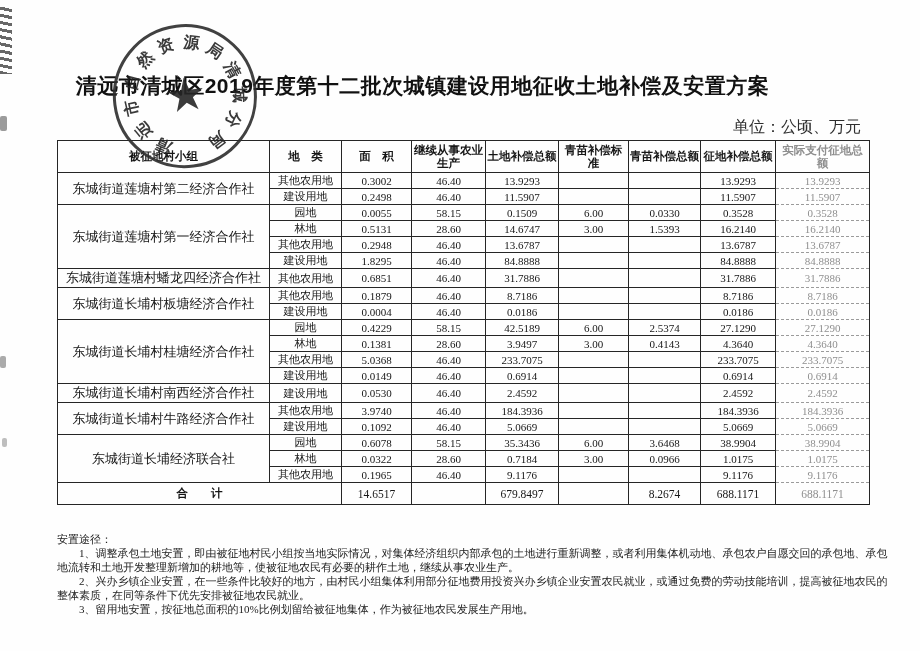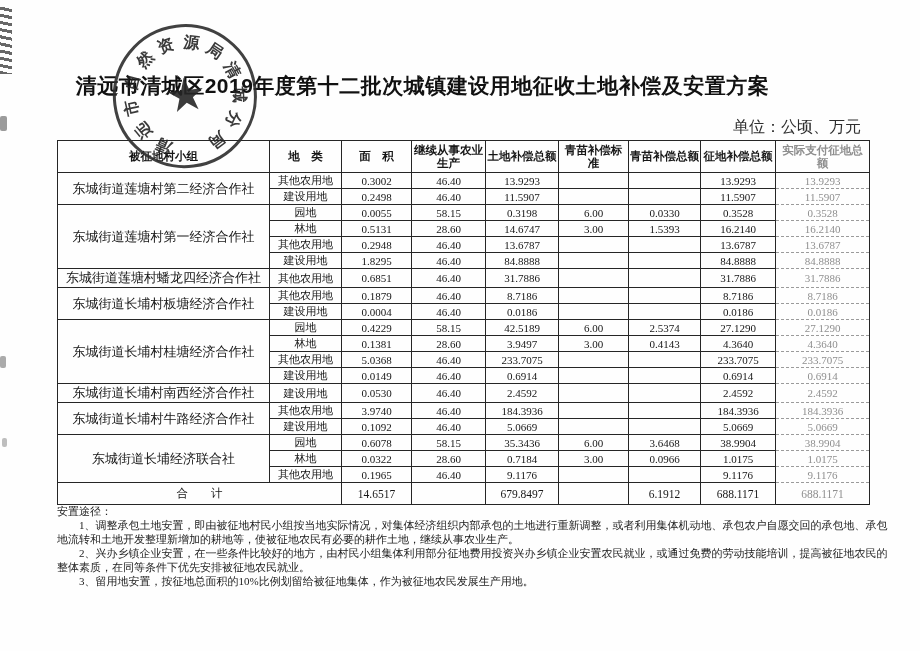--- a/index.html
+++ b/index.html
@@ -57,24 +57,24 @@
   .comp th {
     font-size:11.5px; font-weight:bold; height:32px; line-height:13px; white-space:normal;
     color:#161616;
   }
   .comp td { font-size:11px; height:16px; white-space:nowrap; color:#161616; }
   .comp td.village { font-size:13px; }
   .comp .faded { color:#8f8f8f; }
   .comp td.faded { border-top-style:dashed; border-bottom-style:dashed;
                    border-top-color:#9b9b9b; border-bottom-color:#9b9b9b; }
   .comp tr.total-row td { height:22px; font-size:11.5px; }
-  .comp td.total-label { font-weight:normal; font-size:13px; }
+  .comp td.total-label { font-weight:bold; font-size:13px; }
   
   .footer {
-    position:absolute; left:57px; top:504px; width:836px;
+    position:absolute; left:57px; top:532px; width:836px;
     font-size:11px; line-height:14px; color:#222;
   }
   .footer-heading { font-weight:normal; }
   .footer p { text-indent:2em; margin:0; }
 </style>
 </head>
 <body>
 
 <div class="page">
 
@@ -151,21 +151,21 @@
           <td></td>
           <td></td>
           <td>11.5907</td>
           <td class="faded">11.5907</td>
         </tr>
         <tr>
           <td rowspan="4" class="village">东城街道莲塘村第一经济合作社</td>
           <td>园地</td>
           <td>0.0055</td>
           <td>58.15</td>
-          <td>0.3198</td>
+          <td>0.1509</td>
           <td>6.00</td>
           <td>0.0330</td>
           <td>0.3528</td>
           <td class="faded">0.3528</td>
         </tr>
         <tr>
           <td>林地</td>
           <td>0.5131</td>
           <td>28.60</td>
           <td>14.6747</td>
@@ -329,21 +329,21 @@
           <td></td>
           <td>9.1176</td>
           <td class="faded">9.1176</td>
         </tr>
         <tr class="total-row">
           <td colspan="2" class="total-label">合　　计</td>
           <td>14.6517</td>
           <td></td>
           <td>679.8497</td>
           <td></td>
-          <td>6.1912</td>
+          <td>8.2674</td>
           <td>688.1171</td>
           <td class="faded">688.1171</td>
         </tr>
       </tbody>
   </table>
 
   <div class="footer">
     <div class="footer-heading">安置途径：</div>
     <p>1、调整承包土地安置，即由被征地村民小组按当地实际情况，对集体经济组织内部承包的土地进行重新调整，或者利用集体机动地、承包农户自愿交回的承包地、承包地流转和土地开发整理新增加的耕地等，使被征地农民有必要的耕作土地，继续从事农业生产。</p>
     <p>2、兴办乡镇企业安置，在一些条件比较好的地方，由村民小组集体利用部分征地费用投资兴办乡镇企业安置农民就业，或通过免费的劳动技能培训，提高被征地农民的整体素质，在同等条件下优先安排被征地农民就业。</p>

